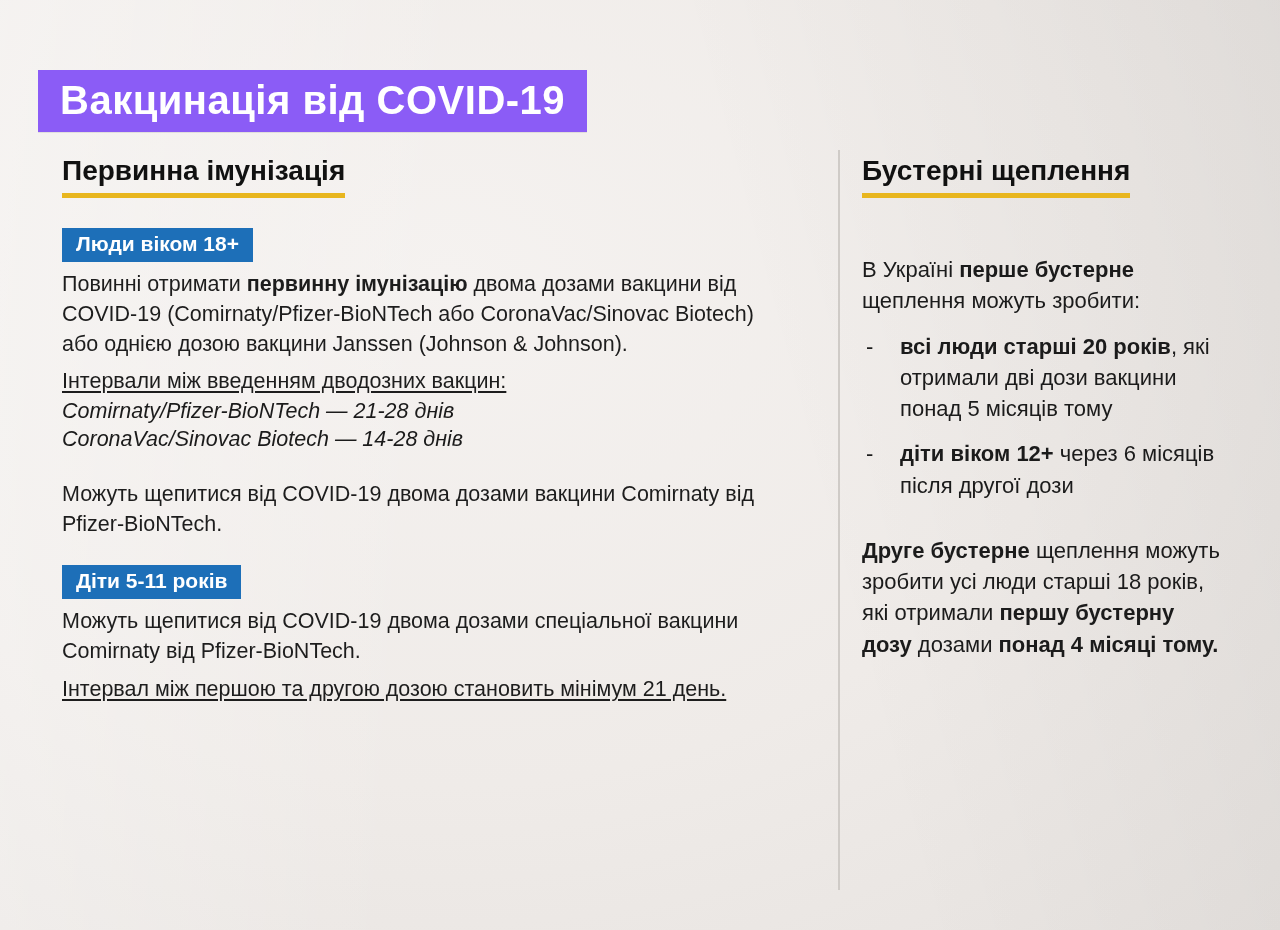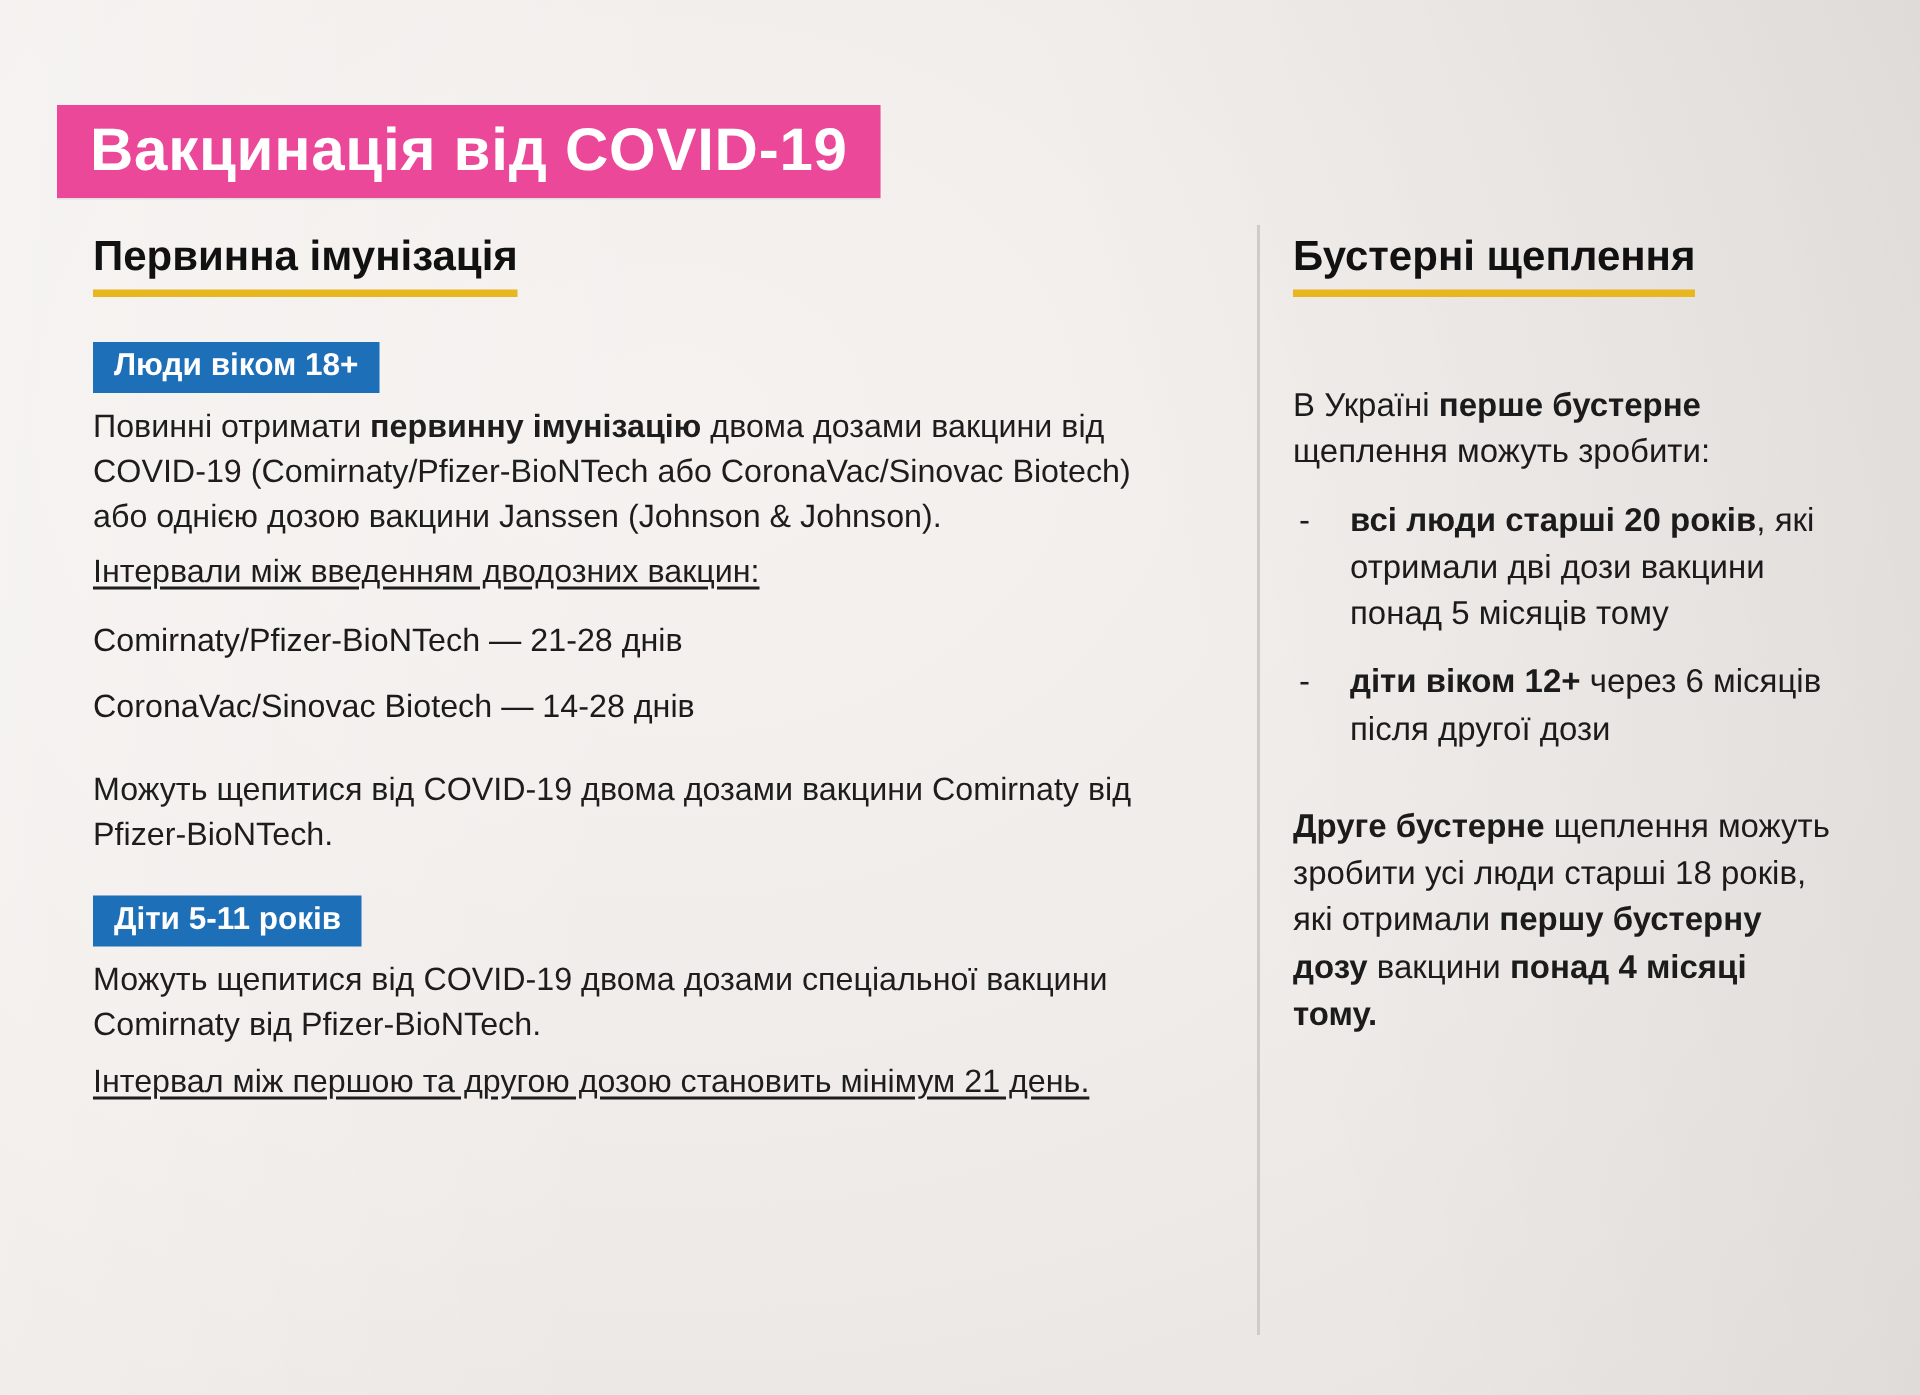--- a/index.html
+++ b/index.html
@@ -35,21 +35,21 @@
     position: absolute;
     inset: 0;
     padding: 0;
   }
 
   
   .title-bar {
     position: absolute;
     left: 38px;
     top: 70px;
-    background: #ec4899;
+    background: #8b5cf6;
     color: #ffffff;
     font-size: 40px;
     font-weight: bold;
     letter-spacing: 0.5px;
     padding: 10px 22px 12px 22px;
     line-height: 1.0;
     box-shadow: 0 1px 0 rgba(0,0,0,0.08);
     text-align: center;
   }
 
@@ -111,21 +111,22 @@
     color: #1d1d1d;
     margin: 8px 0 0 0;
   }
   .p.small-gap { margin-top: 8px; }
   .b { font-weight: bold; }
   .u { text-decoration: underline; text-underline-offset: 3px; }
 
   .interval-line {
     font-size: 21.5px;
     line-height: 1.33;
-    margin: 16px 0 0 0;
+    margin: 0 0 0 0;
+    font-style: italic;
   }
   .block-lg { margin-top: 26px; }
 
   
   .r-p {
     font-size: 22px;
     line-height: 1.42;
     margin: 0;
   }
   ul.dash {
@@ -204,18 +205,18 @@
         <span class="dash-mark">-</span>
         <span class="b">всі люди старші 20 років</span><span>, які отримали дві дози вакцини понад 5 місяців тому</span>
       </li>
       <li>
         <span class="dash-mark">-</span>
         <span class="b">діти віком 12+</span><span> через 6 місяців після другої дози</span>
       </li>
     </ul>
 
     <div style="margin-top:34px;">
-      <p class="r-p"><span class="b">Друге бустерне</span><span> щеплення можуть зробити усі люди старші 18 років, які отримали </span><span class="b">першу бустерну дозу</span><span> вакцини </span><span class="b">понад 4 місяці тому.</span></p>
+      <p class="r-p"><span class="b">Друге бустерне</span><span> щеплення можуть зробити усі люди старші 18 років, які отримали </span><span class="b">першу бустерну дозу</span><span> дозами </span><span class="b">понад 4 місяці тому.</span></p>
     </div>
 
   </div>
 
 </div>
 
 </body></html>

